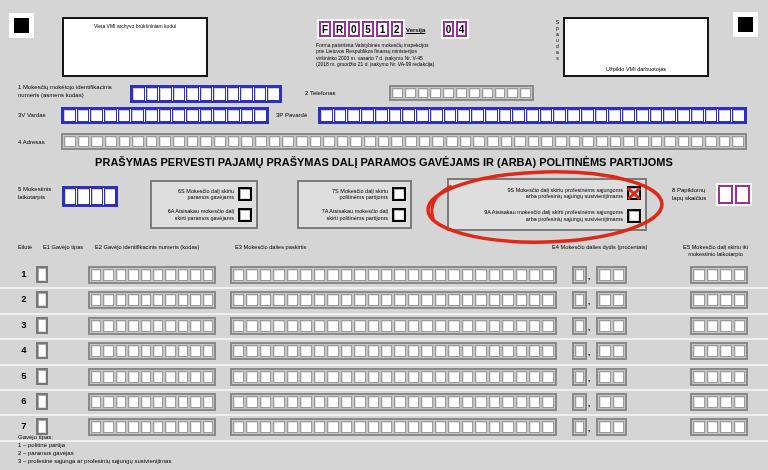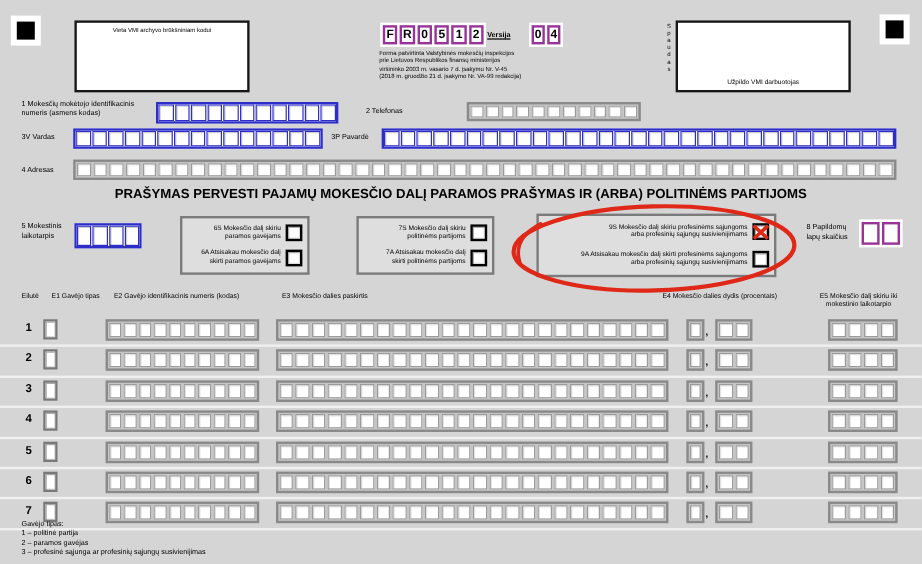--- a/index.html
+++ b/index.html
@@ -243,21 +243,21 @@
       <div class="cell"></div>
       <div class="cell"></div>
       <div class="cell"></div>
       <div class="cell"></div>
       <div class="cell"></div>
       <div class="cell"></div>
       <div class="cell"></div>
       <div class="cell"></div>
     </div>
 
-  <div class="title">PRAŠYMAS PERVESTI PAJAMŲ MOKESČIO DALĮ PARAMOS PRAŠYMAS IR (ARBA) POLITINĖMS PARTIJOMS</div>
+  <div class="title">PRAŠYMAS PERVESTI PAJAMŲ PRAŠYMAS DALĮ PARAMOS GAVĖJAMS IR (ARBA) POLITINĖMS PARTIJOMS</div>
 
   <div class="flabel" style="left:18px;top:186px">
     <span>5  Mokestinis</span>
       <span>laikotarpis</span>
   </div>
   <div class="cellgroup blue" style="left:62px;top:186px;width:56px;height:21px">
       <div class="cell"></div>
       <div class="cell"></div>
       <div class="cell"></div>
       <div class="cell"></div>

